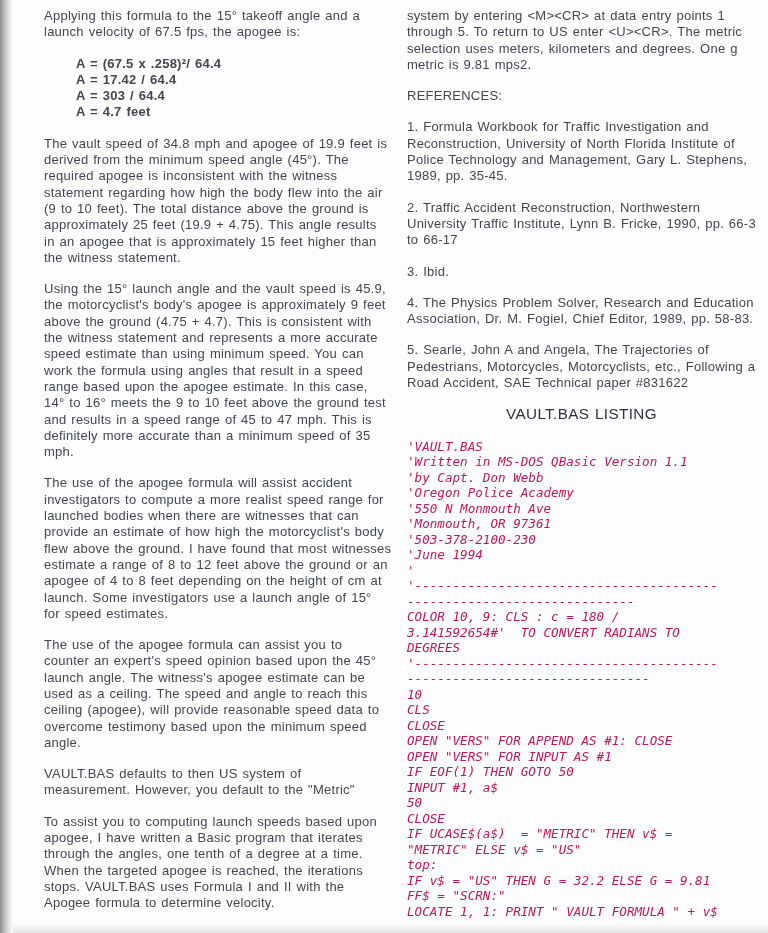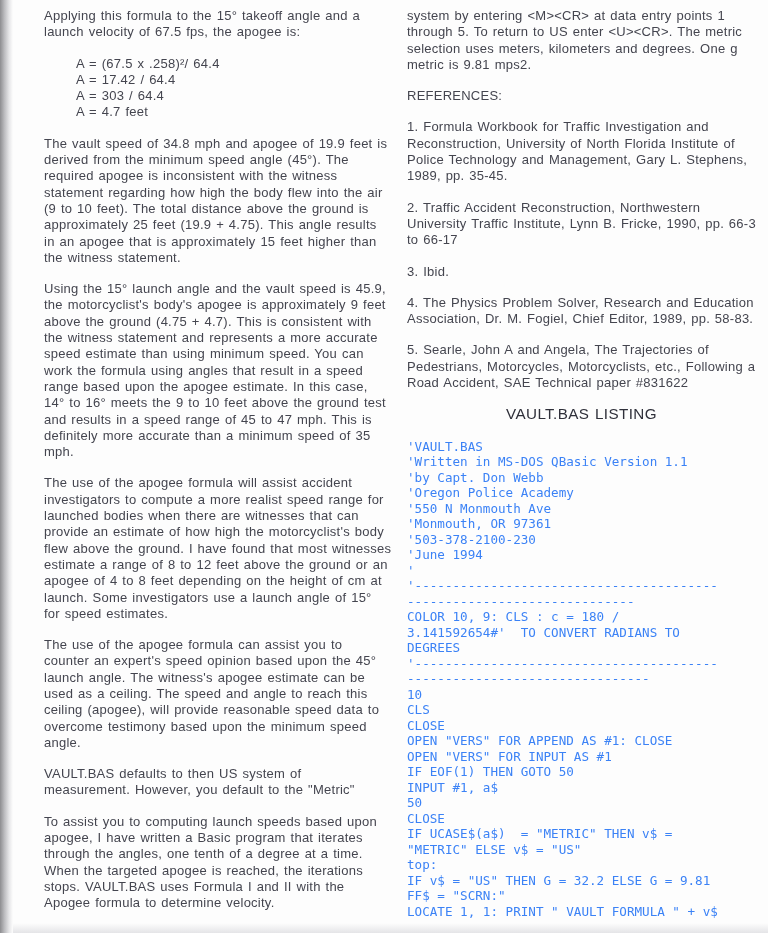--- a/index.html
+++ b/index.html
@@ -30,38 +30,40 @@
     gap: 15px;
   }
   .col { font-size: 13px; line-height: 16.3px; letter-spacing: 0.25px; word-spacing: 1px; }
   .col-left  { width: 348px; flex: 0 0 348px; }
   .col-right { width: 349px; flex: 0 0 349px; }
   .para { margin-bottom: 15px; }
   .formula-block {
     margin: 0 0 15px 32px;
     white-space: pre-line;
     line-height: 16.3px;
+    font-weight: bold;
   }
   .refs-heading { margin-bottom: 15px; }
   .listing-heading {
     text-align: center;
     font-weight: normal;
     color: #2f303a;
     letter-spacing: 0.4px;
     margin: 10px 0 16px 0;
   }
   .code-listing {
     font-family: "DejaVu Sans Mono", "Liberation Mono", monospace;
     font-size: 12.6px;
     line-height: 15.5px;
     letter-spacing: 0;
     word-spacing: 0;
-    color: #3b82f6;
+    color: #be185d;
     white-space: pre;
     overflow: hidden;
+    font-style: italic;
   }
 </style>
 </head>
 <body>
 
 <div class="scan-edge-left"></div>
 <div class="scan-edge-bottom"></div>
 
 <div class="page">
 

